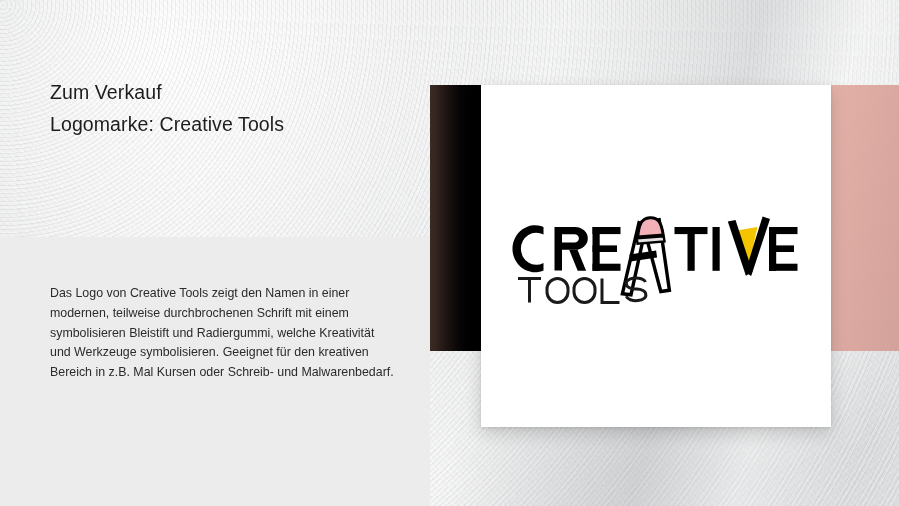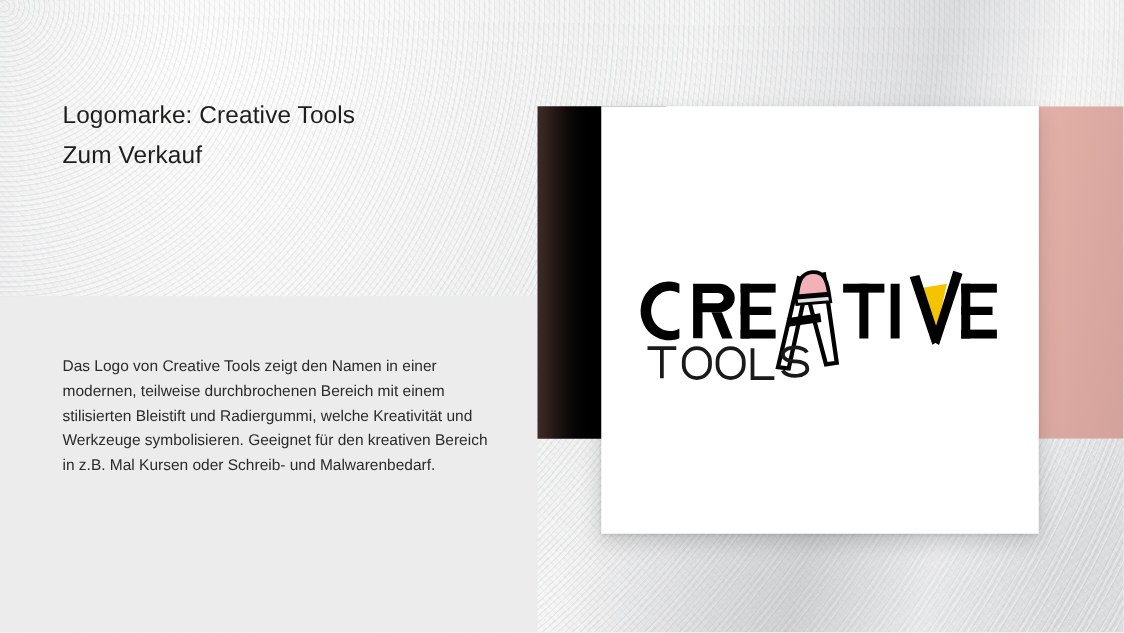--- a/index.html
+++ b/index.html
@@ -208,19 +208,19 @@
 
           <path d="M96.0 70.5 v24.0 h17.5"></path>
 
           <path d="M139.5 74.0 a9.5 5.0 0 0 0 -19.0 2.2 a9.0 5.0 0 0 0 9.5 4.9 a9.0 5.0 0 0 1 9.7 5.2 a9.5 5.2 0 0 1 -19.4 2.0"></path>
         </g>
       </svg>
     </div>
   </div>
 
   <div class="headline">
+    <span class="line">Zum Verkauf</span>
     <span class="line">Logomarke: Creative Tools</span>
-    <span class="line">Zum Verkauf</span>
   </div>
 
-  <p class="body-copy">Das Logo von Creative Tools zeigt den Namen in einer modernen, teilweise durchbrochenen Bereich mit einem stilisierten Bleistift und Radiergummi, welche Kreativität und Werkzeuge symbolisieren. Geeignet für den kreativen Bereich in z.B. Mal Kursen oder Schreib- und Malwarenbedarf.</p>
+  <p class="body-copy">Das Logo von Creative Tools zeigt den Namen in einer modernen, teilweise durchbrochenen Schrift mit einem symbolisieren Bleistift und Radiergummi, welche Kreativität und Werkzeuge symbolisieren. Geeignet für den kreativen Bereich in z.B. Mal Kursen oder Schreib- und Malwarenbedarf.</p>
 
 </div>
 
 </body></html>

